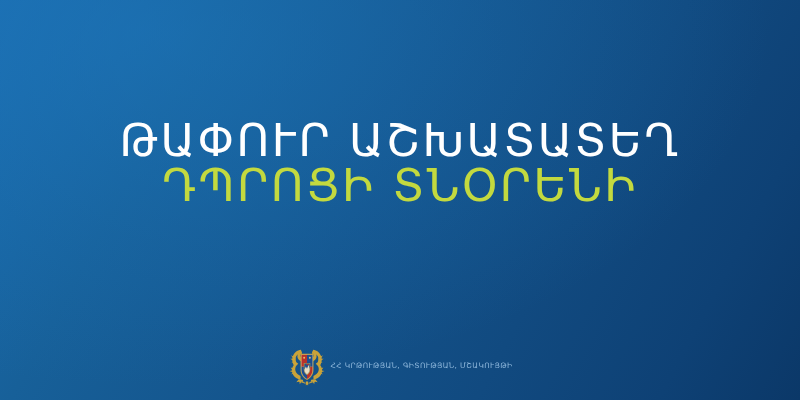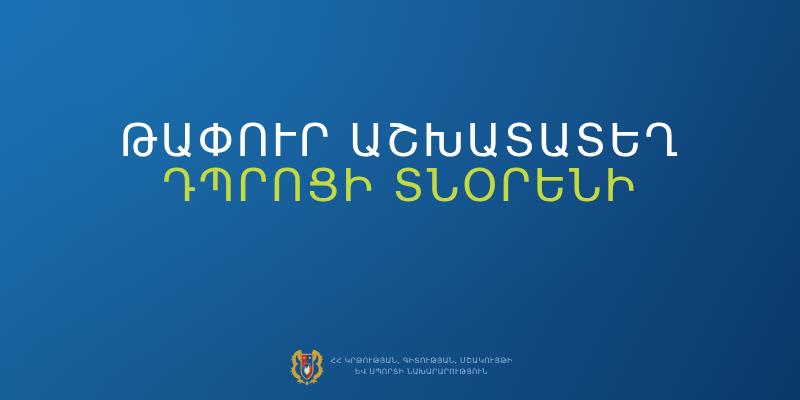--- a/index.html
+++ b/index.html
@@ -133,17 +133,16 @@
 
       <g fill="#c9a33a">
         <path d="M28 90 L46 96 L46 99 L28 93 Z"></path>
         <path d="M72 90 L54 96 L54 99 L72 93 Z"></path>
         <path d="M47 93 L53 93 L53 103 L50 101 L47 103 Z"></path>
       </g>
     </svg>
 
     <div id="ministry">
       <span class="mline">ՀՀ ԿՐԹՈՒԹՅԱՆ, ԳԻՏՈՒԹՅԱՆ, ՄՇԱԿՈՒՅԹԻ</span>
-      <span class="mline">ԵՎ ՍՊՈՐՏԻ ՆԱԽԱՐԱՐՈՒԹՅՈՒՆ</span>
     </div>
 
   </div>
 </div>
 
 </body></html>

